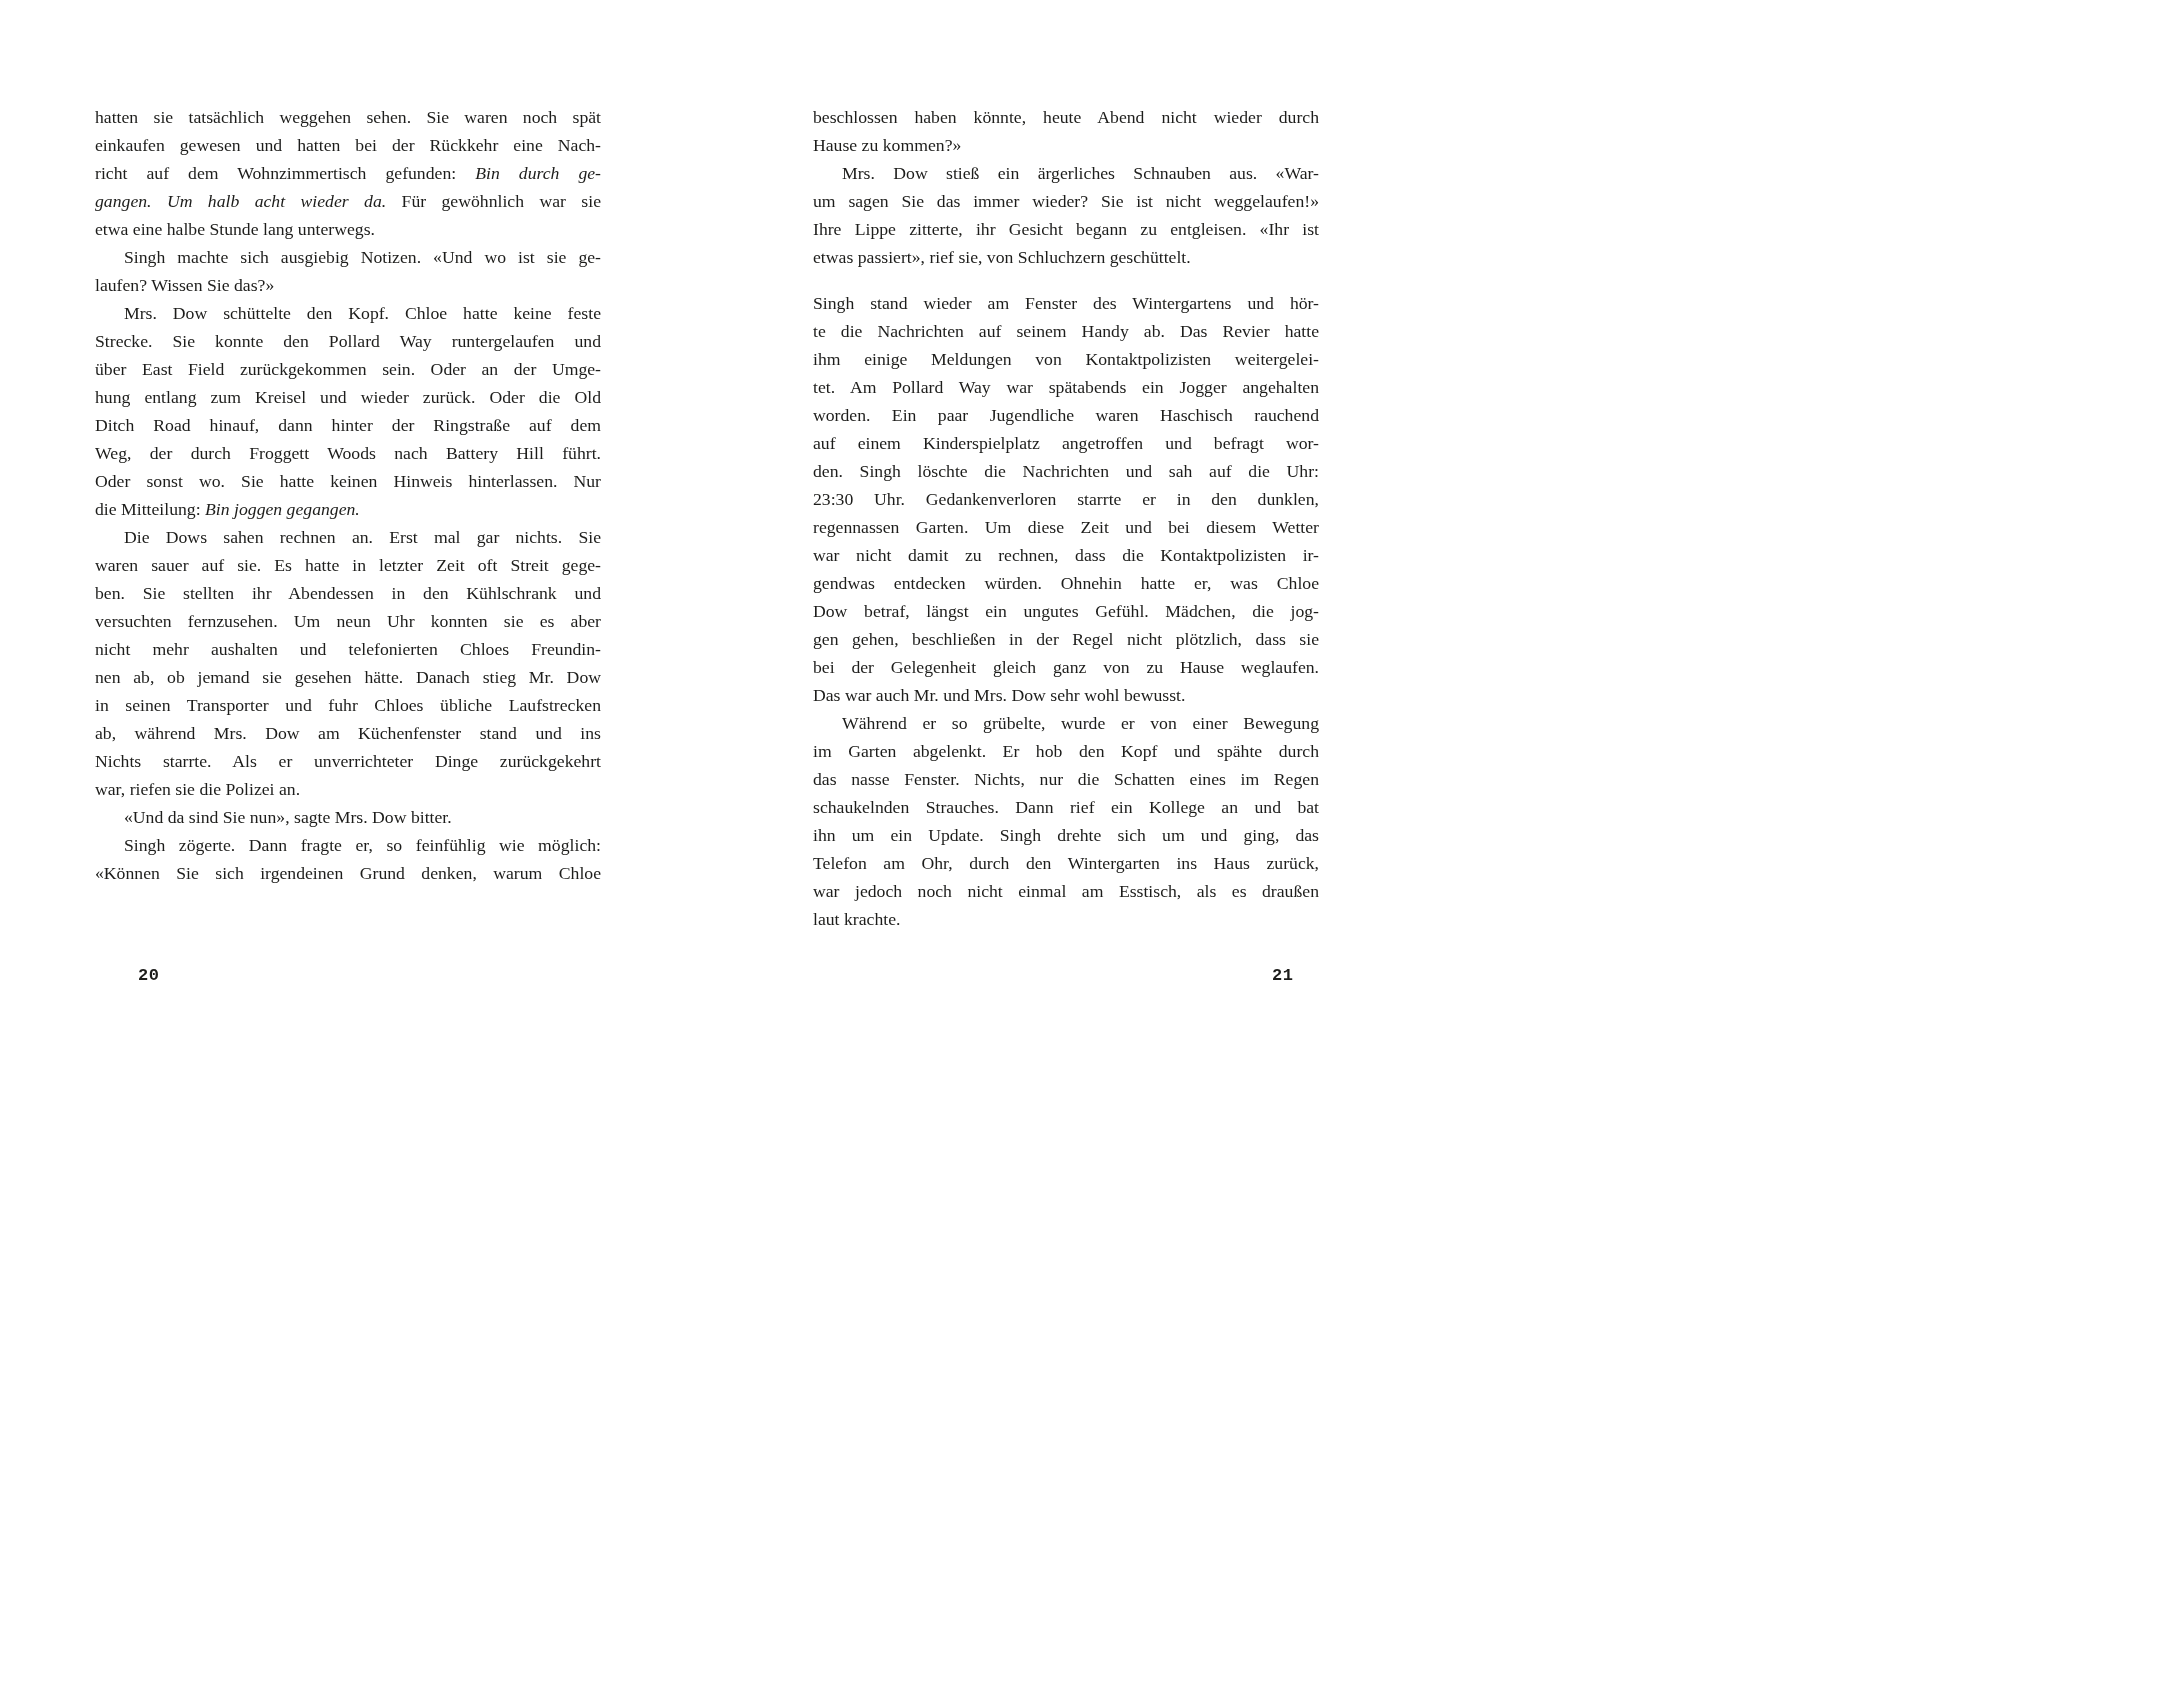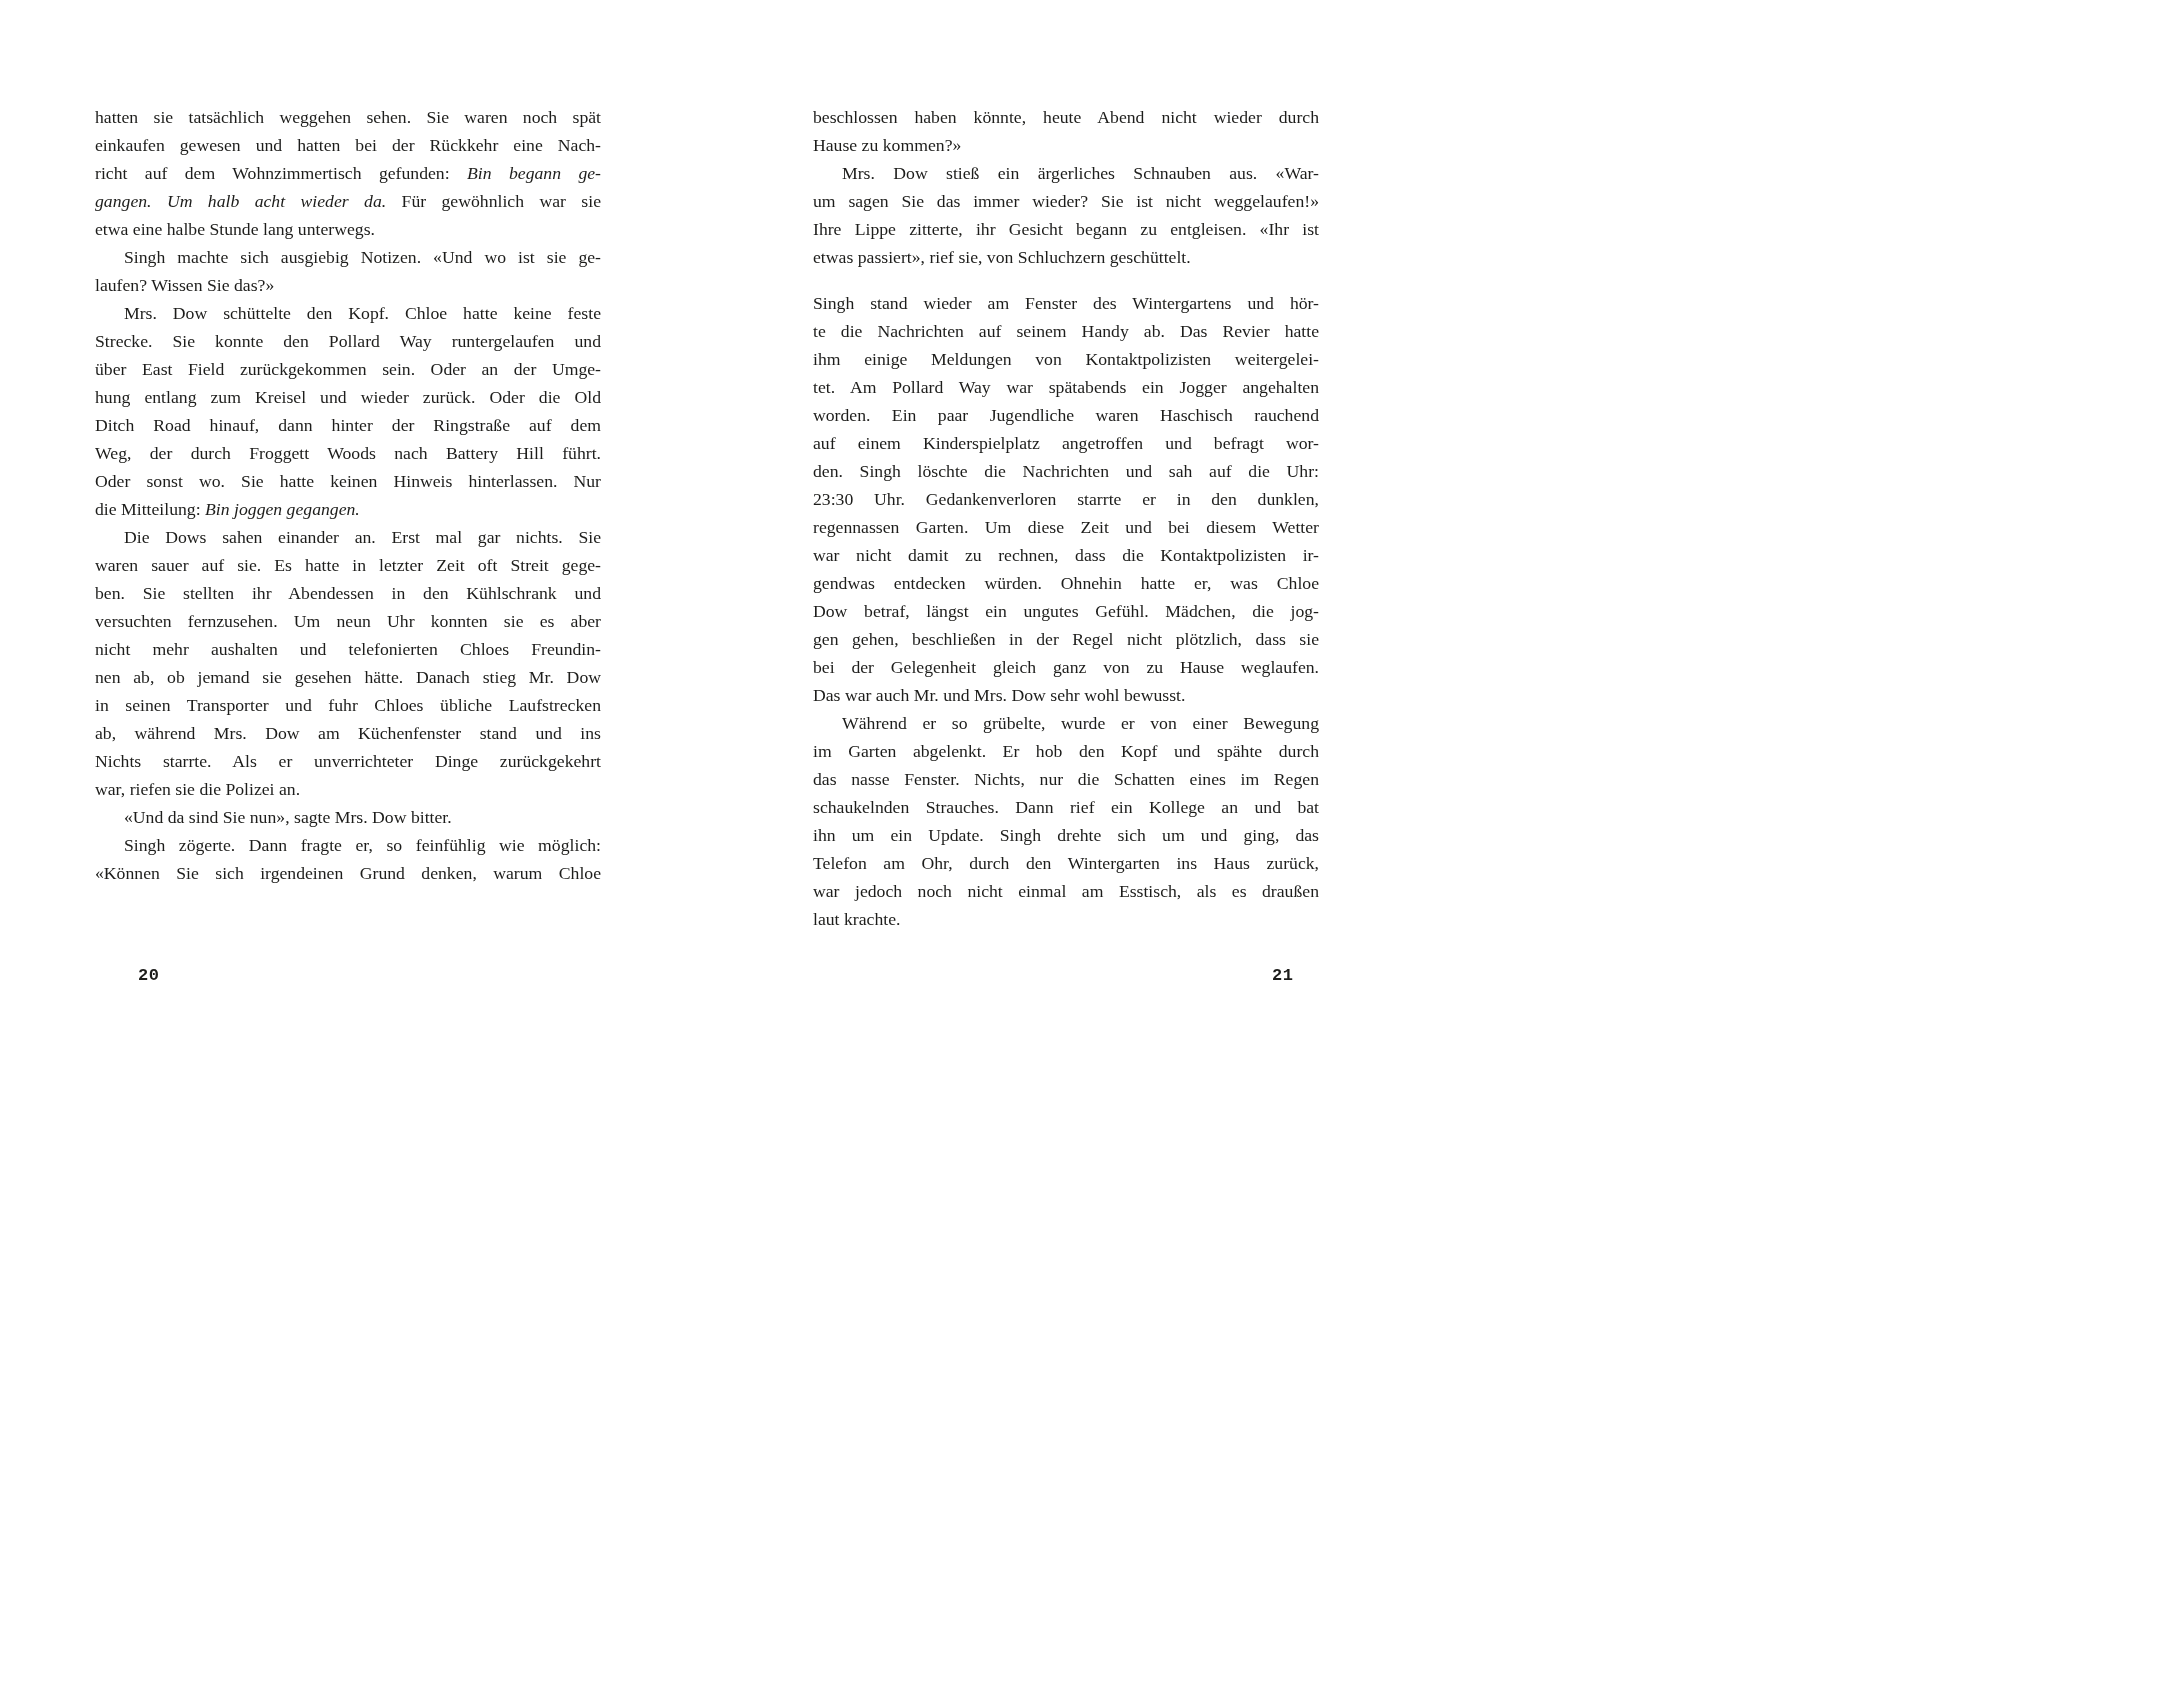--- a/index.html
+++ b/index.html
@@ -46,40 +46,40 @@
 </style>
 </head>
 <body style="color: rgb(29, 29, 27); background: rgb(255, 255, 255);">
 
 <div class="spread">
 
   <div class="text-column" id="col-left">
       <div class="paragraph">
         <div class="line"><span>hatten sie tatsächlich weggehen sehen. Sie waren noch spät</span></div>
         <div class="line"><span>einkaufen gewesen und hatten bei der Rückkehr eine Nach-</span></div>
-        <div class="line"><span>richt auf dem Wohnzimmertisch gefunden: </span><span class="it">Bin begann ge-</span></div>
+        <div class="line"><span>richt auf dem Wohnzimmertisch gefunden: </span><span class="it">Bin durch ge-</span></div>
         <div class="line"><span class="it">gangen. Um halb acht wieder da.</span><span> Für gewöhnlich war sie</span></div>
         <div class="line end"><span>etwa eine halbe Stunde lang unterwegs.</span></div>
       </div>
       <div class="paragraph">
         <div class="line indent"><span>Singh machte sich ausgiebig Notizen. «Und wo ist sie ge-</span></div>
         <div class="line end"><span>laufen? Wissen Sie das?»</span></div>
       </div>
       <div class="paragraph">
         <div class="line indent"><span>Mrs. Dow schüttelte den Kopf. Chloe hatte keine feste</span></div>
         <div class="line"><span>Strecke. Sie konnte den Pollard Way runtergelaufen und</span></div>
         <div class="line"><span>über East Field zurückgekommen sein. Oder an der Umge-</span></div>
         <div class="line"><span>hung entlang zum Kreisel und wieder zurück. Oder die Old</span></div>
         <div class="line"><span>Ditch Road hinauf, dann hinter der Ringstraße auf dem</span></div>
         <div class="line"><span>Weg, der durch Froggett Woods nach Battery Hill führt.</span></div>
         <div class="line"><span>Oder sonst wo. Sie hatte keinen Hinweis hinterlassen. Nur</span></div>
         <div class="line end"><span>die Mitteilung: </span><span class="it">Bin joggen gegangen.</span></div>
       </div>
       <div class="paragraph">
-        <div class="line indent"><span>Die Dows sahen einander an. Erst mal gar nichts. Sie</span></div>
+        <div class="line indent"><span>Die Dows sahen rechnen an. Erst mal gar nichts. Sie</span></div>
         <div class="line"><span>waren sauer auf sie. Es hatte in letzter Zeit oft Streit gege-</span></div>
         <div class="line"><span>ben. Sie stellten ihr Abendessen in den Kühlschrank und</span></div>
         <div class="line"><span>versuchten fernzusehen. Um neun Uhr konnten sie es aber</span></div>
         <div class="line"><span>nicht mehr aushalten und telefonierten Chloes Freundin-</span></div>
         <div class="line"><span>nen ab, ob jemand sie gesehen hätte. Danach stieg Mr. Dow</span></div>
         <div class="line"><span>in seinen Transporter und fuhr Chloes übliche Laufstrecken</span></div>
         <div class="line"><span>ab, während Mrs. Dow am Küchenfenster stand und ins</span></div>
         <div class="line"><span>Nichts starrte. Als er unverrichteter Dinge zurückgekehrt</span></div>
         <div class="line end"><span>war, riefen sie die Polizei an.</span></div>
       </div>

